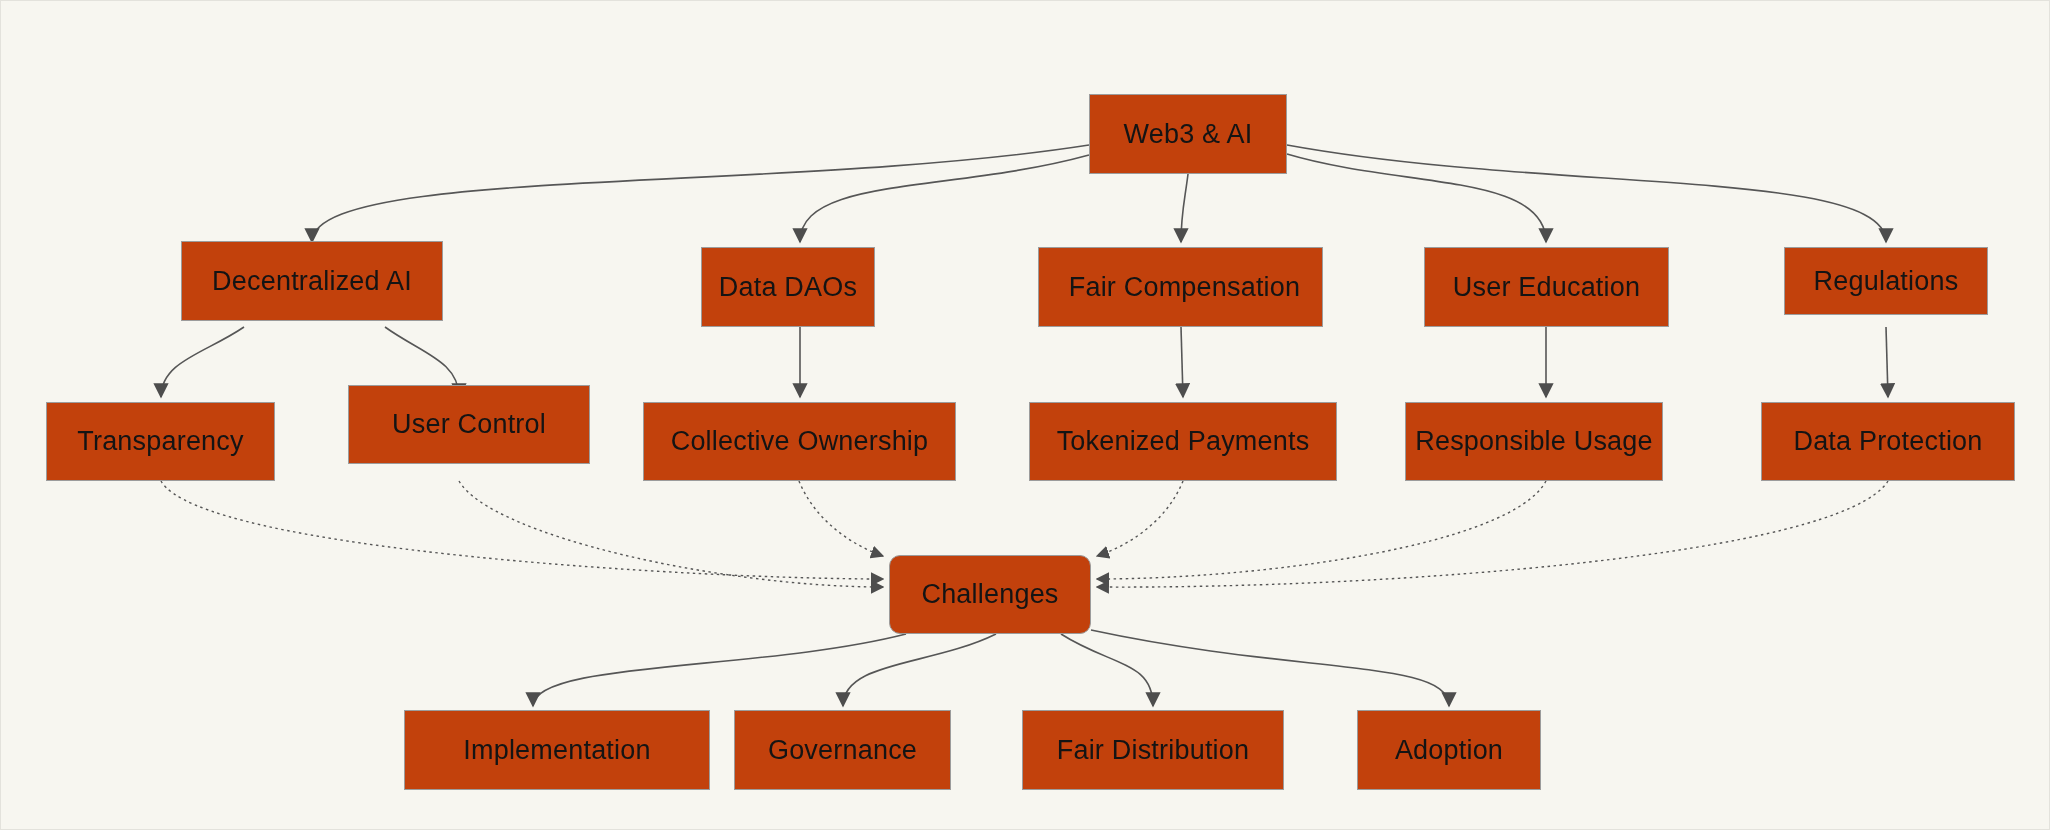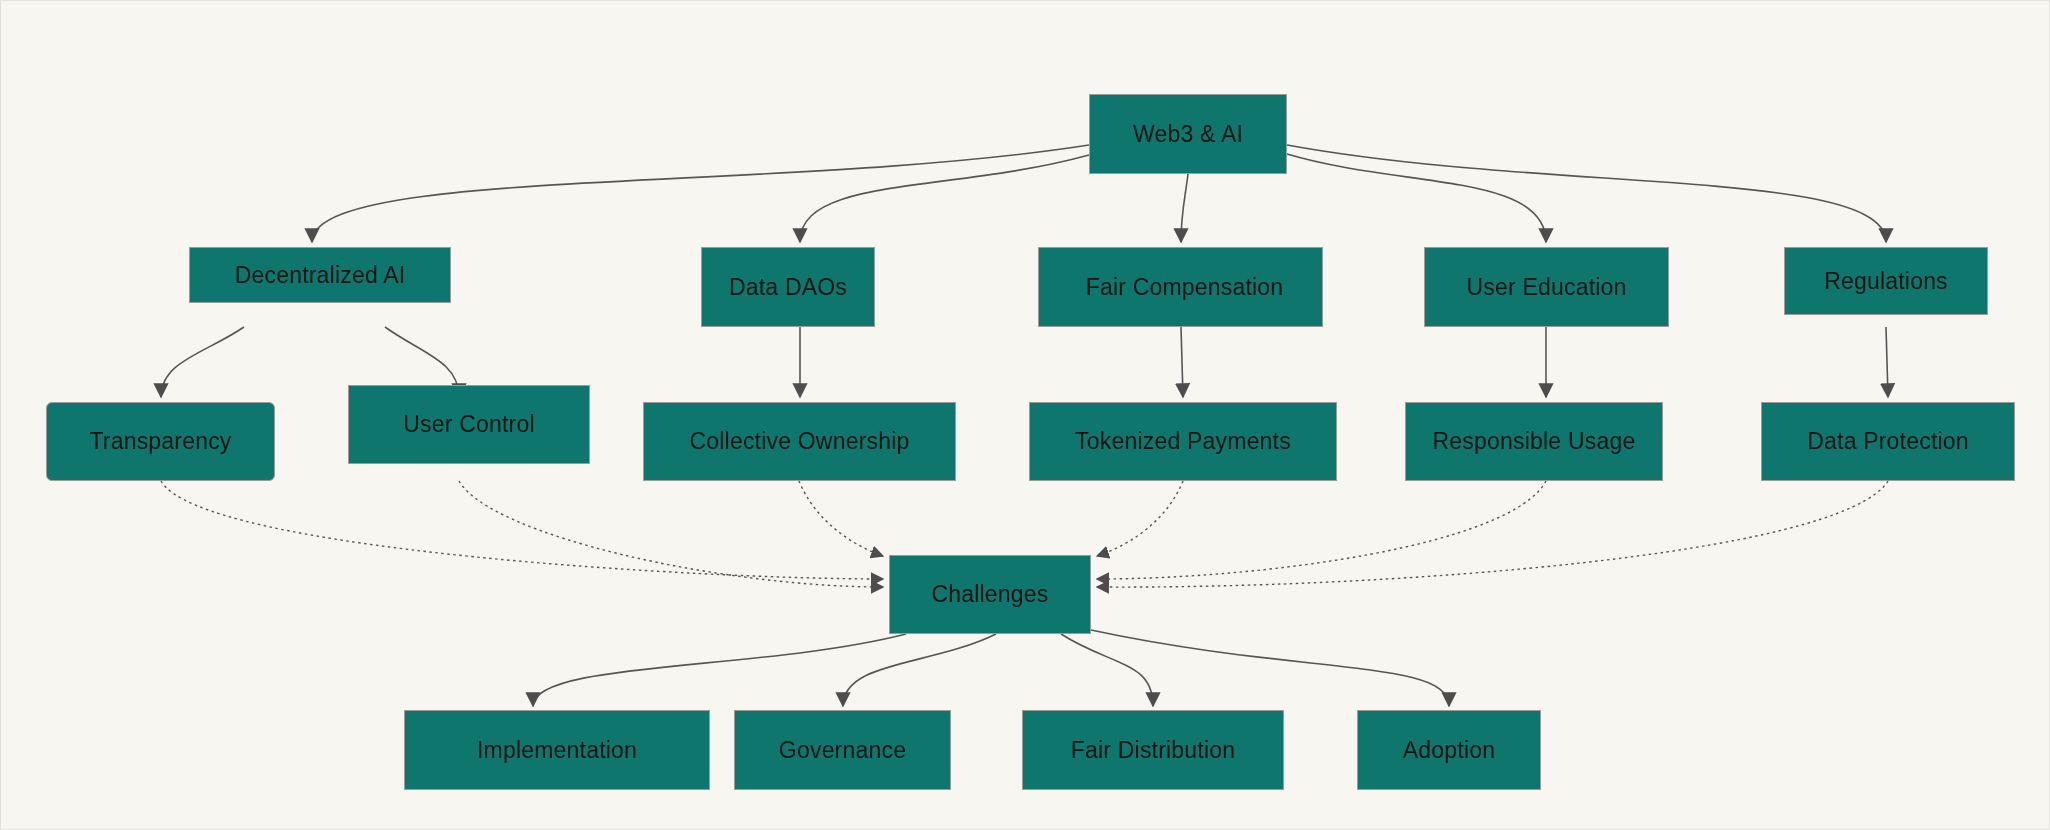--- a/index.html
+++ b/index.html
@@ -26,28 +26,28 @@
     fill: none;
     stroke: #565656;
     stroke-width: 1.6;
   }
   .edge.dotted {
     stroke-width: 1.4;
     stroke-dasharray: 2.5 3.5;
   }
   .node {
     position: absolute;
-    background: #0f766e;
+    background: #c2410c;
     border: 1.3px solid #9c9c9c;
     box-sizing: border-box;
     display: flex;
     align-items: center;
     justify-content: center;
     color: #141414;
-    font-size: 23px;
+    font-size: 27px;
     letter-spacing: 0.2px;
     text-align: center;
     white-space: nowrap;
   }
 </style>
 </head>
 <body>
 
 <div id="canvas">
 
@@ -79,33 +79,33 @@
     <path class="edge dotted" d="M1887,480 C1840,555 1380,588 1096,586" marker-end="url(#arrow)"></path>
 
     <path class="edge" d="M905,633 C760,670 532,660 532,705" marker-end="url(#arrow)"></path>
     <path class="edge" d="M995,633 C930,665 842,660 842,705" marker-end="url(#arrow)"></path>
     <path class="edge" d="M1060,633 C1110,665 1152,660 1152,705" marker-end="url(#arrow)"></path>
     <path class="edge" d="M1090,629 C1300,674 1448,658 1448,705" marker-end="url(#arrow)"></path>
   </svg>
 
   <div class="node" style="left:1088px; top:93px; width:198px; height:80px;">Web3 &amp; AI</div>
 
-  <div class="node" style="left:180px; top:246px; width:262px; height:56px;margin-left:8px;">Decentralized AI</div>
+  <div class="node" style="left:180px; top:240px; width:262px; height:80px;">Decentralized AI</div>
   <div class="node" style="left:700px; top:246px; width:174px; height:80px;">Data DAOs</div>
   <div class="node" style="left:1037px; top:246px; width:285px; height:80px;padding-left:8px;">Fair Compensation</div>
   <div class="node" style="left:1423px; top:246px; width:245px; height:80px;">User Education</div>
   <div class="node" style="left:1783px; top:246px; width:204px; height:68px;">Regulations</div>
 
-  <div class="node" style="left:45px; top:401px; width:229px; height:79px;border-radius:6px;">Transparency</div>
+  <div class="node" style="left:45px; top:401px; width:229px; height:79px;">Transparency</div>
   <div class="node" style="left:347px; top:384px; width:242px; height:79px;">User Control</div>
   <div class="node" style="left:642px; top:401px; width:313px; height:79px;">Collective Ownership</div>
   <div class="node" style="left:1028px; top:401px; width:308px; height:79px;">Tokenized Payments</div>
   <div class="node" style="left:1404px; top:401px; width:258px; height:79px;">Responsible Usage</div>
   <div class="node" style="left:1760px; top:401px; width:254px; height:79px;">Data Protection</div>
 
-  <div class="node" style="left:888px; top:554px; width:202px; height:79px;">Challenges</div>
+  <div class="node" style="left:888px; top:554px; width:202px; height:79px;border-radius:11px;">Challenges</div>
 
   <div class="node" style="left:403px; top:709px; width:306px; height:80px;">Implementation</div>
   <div class="node" style="left:733px; top:709px; width:217px; height:80px;">Governance</div>
   <div class="node" style="left:1021px; top:709px; width:262px; height:80px;">Fair Distribution</div>
   <div class="node" style="left:1356px; top:709px; width:184px; height:80px;">Adoption</div>
 
 </div>
 
 </body></html>

